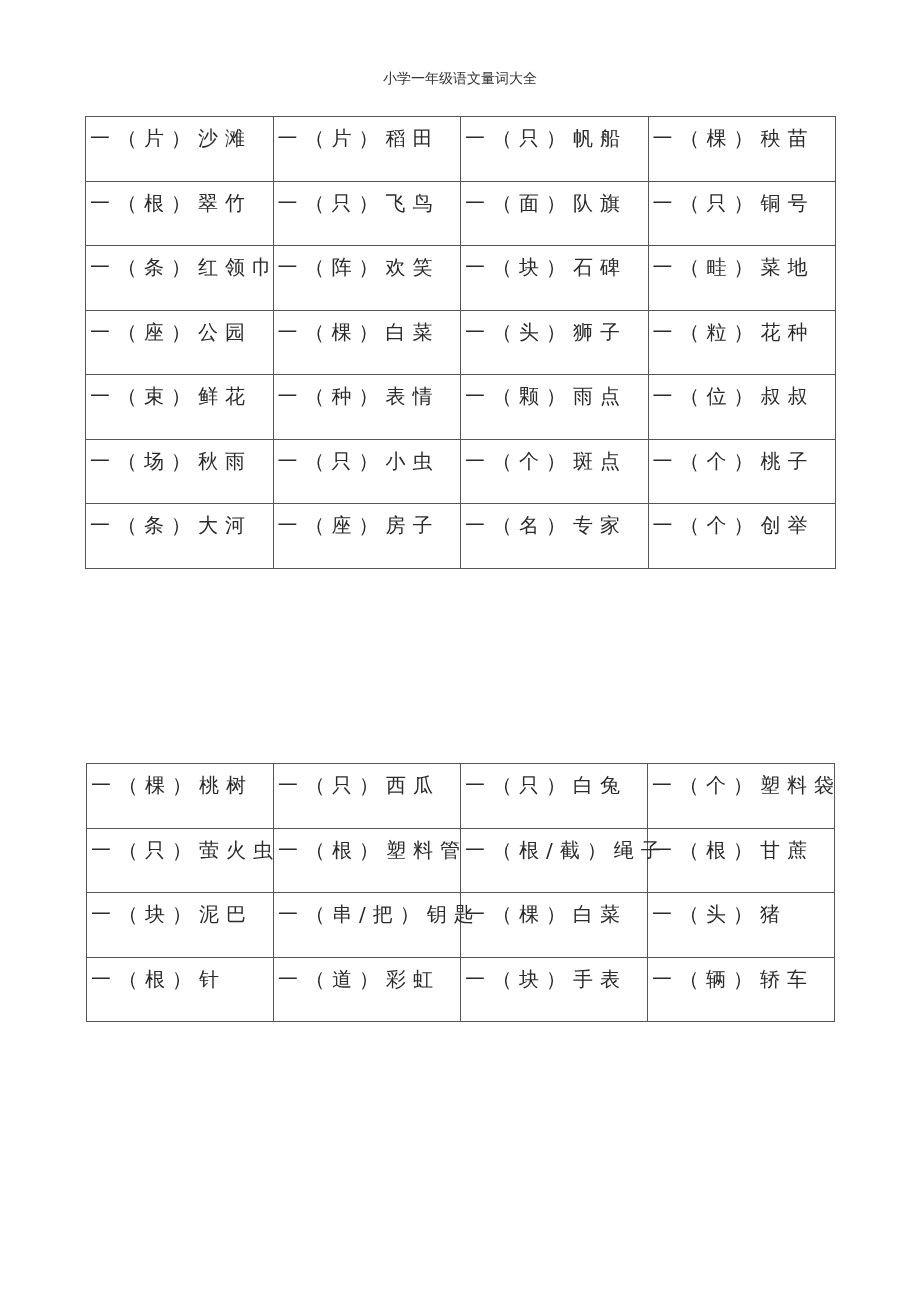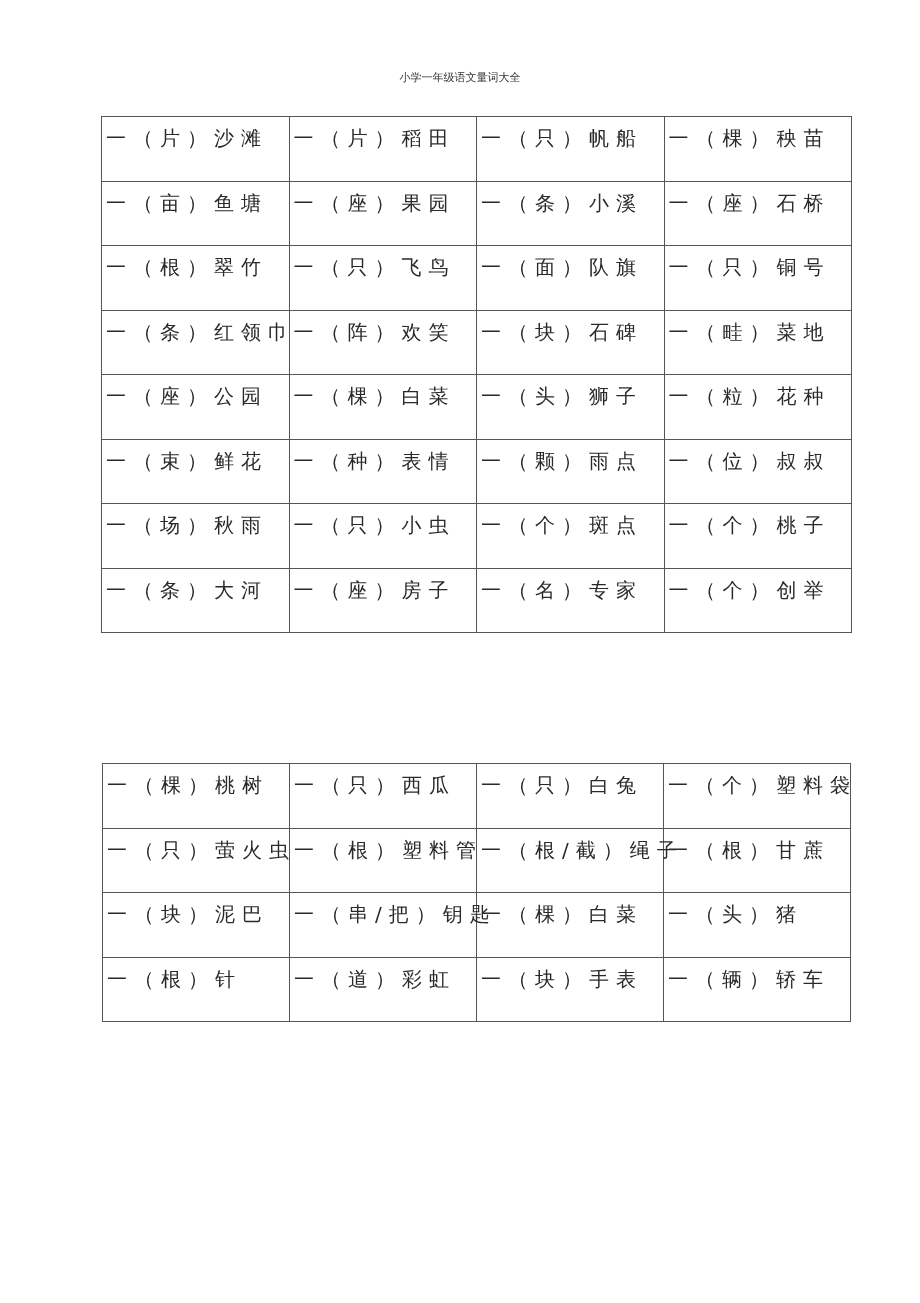--- a/index.html
+++ b/index.html
@@ -1,20 +1,20 @@
 <!DOCTYPE html>
 <html><head>
 <meta charset="utf-8">
 <style>
   html, body { margin:0; padding:0; background:#ffffff; }
   body { width:920px; height:1303px; position:relative; overflow:hidden;
          font-family:"DejaVu Sans", sans-serif; color:#222; }
   .title { position:absolute; top:70px; left:0; width:920px; text-align:center;
-           font-family:"DejaVu Serif", serif; font-size:11px; color:#333; }
-  table.grid { position:absolute; border-collapse:collapse; table-layout:fixed;margin-left:16px; }
+           font-family:"DejaVu Serif", serif; font-size:14px; color:#333; }
+  table.grid { position:absolute; border-collapse:collapse; table-layout:fixed; }
   table.grid td { border:1px solid #555; height:63.5px; padding:0; vertical-align:top;
                   position:relative; overflow:visible; white-space:nowrap; }
   .cell-text { position:absolute; top:8px; left:4px; font-size:20px; letter-spacing:7px;
                color:#2a2a2a; white-space:nowrap; }
   #t1 { left:85px; top:116px; width:751px; }
   #t2 { left:86px; top:763px; width:749px; }
   #t1 col, #t2 col { width:25%; }
 </style>
 </head>
 <body>
@@ -38,34 +38,20 @@
         </td>
         <td>
           <span class="cell-text">一（只）帆船</span>
         </td>
         <td>
           <span class="cell-text">一（棵）秧苗</span>
         </td>
       </tr>
       <tr>
         <td>
-          <span class="cell-text">一（亩）鱼塘</span>
-        </td>
-        <td>
-          <span class="cell-text">一（座）果园</span>
-        </td>
-        <td>
-          <span class="cell-text">一（条）小溪</span>
-        </td>
-        <td>
-          <span class="cell-text">一（座）石桥</span>
-        </td>
-      </tr>
-      <tr>
-        <td>
           <span class="cell-text">一（根）翠竹</span>
         </td>
         <td>
           <span class="cell-text">一（只）飞鸟</span>
         </td>
         <td>
           <span class="cell-text">一（面）队旗</span>
         </td>
         <td>
           <span class="cell-text">一（只）铜号</span>

